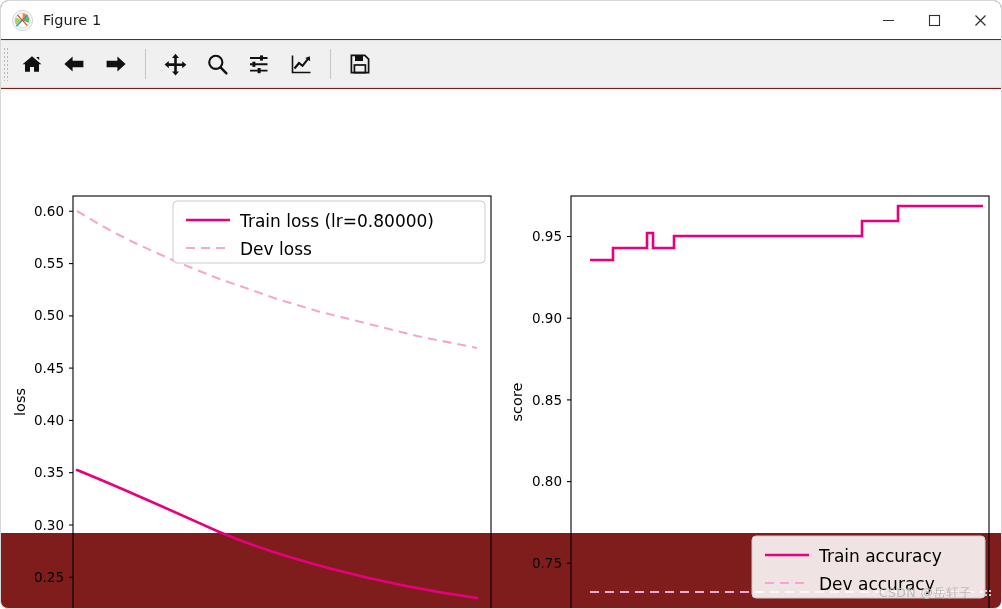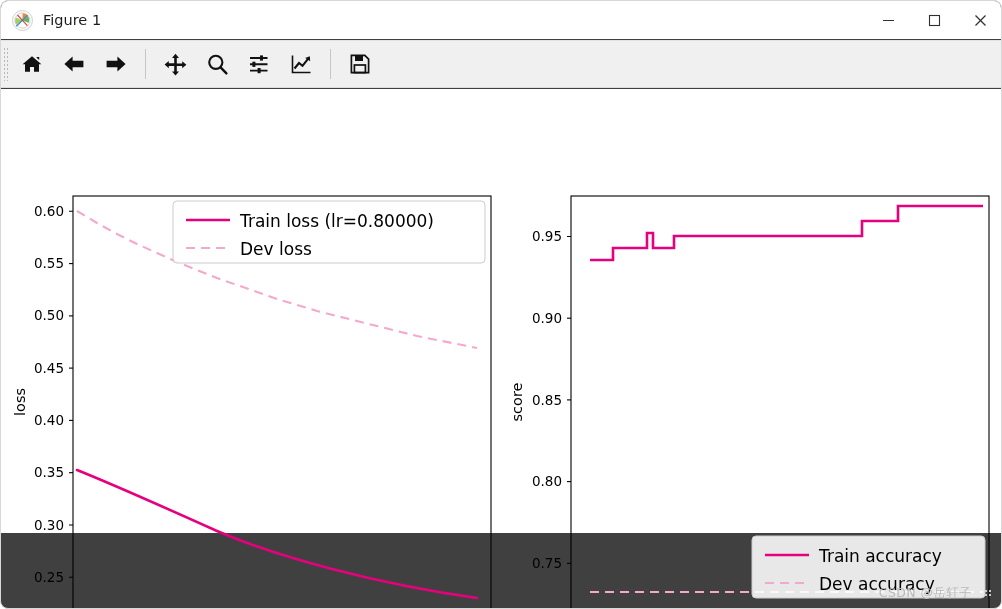--- a/index.html
+++ b/index.html
@@ -5,21 +5,21 @@
   * { box-sizing: border-box; }
   html, body { margin:0; padding:0; }
   body {
     width:1002px; height:609px;
     background:#ffffff;
     font-family:"DejaVu Sans", sans-serif;
     overflow:hidden;
   }
   .window {
     position:relative; width:1002px; height:609px;
-    background:#404040;
+    background:#7f1d1d;
     border:1px solid #d8d8d8;
     border-radius:8px;
     overflow:hidden;
   }
   
   .titlebar {
     position:absolute; top:0; left:0; width:1002px; height:38px;
     background:#ffffff;
     display:flex; align-items:center;
   }

